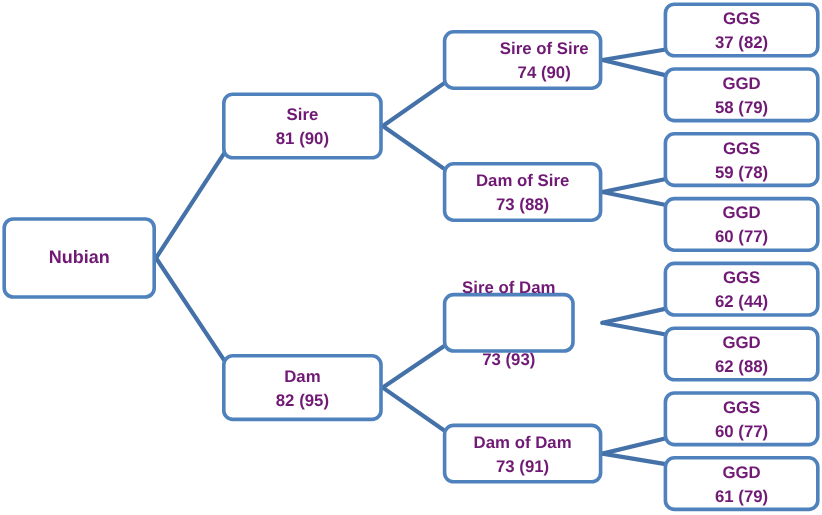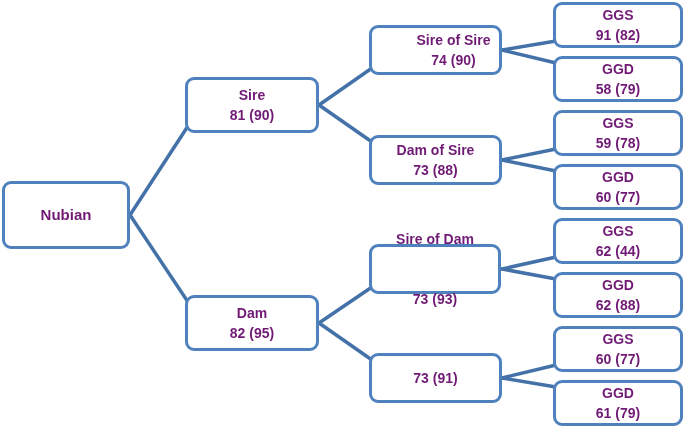--- a/index.html
+++ b/index.html
@@ -46,21 +46,21 @@
     line-height: 1.45;
   }
   .node-value:empty { display: none; }
 
   
   #n-root { left: 2px;   top: 181px; width: 128px; height: 68px; font-size: 15px; }
   #n-sire { left: 185px; top: 77px;  width: 134px; height: 56px; }
   #n-dam  { left: 185px; top: 295px; width: 134px; height: 56px; }
   #n-sos  { left: 369px; top: 25px;  width: 133px; height: 50px; padding-left: 36px; }
   #n-dos  { left: 369px; top: 135px; width: 133px; height: 50px; }
-  #n-sod  { left: 369px; top: 244px; width: 132px; height: 50px; gap: 40px; }
+  #n-sod  { left: 369px; top: 244px; width: 110px; height: 50px; gap: 40px; }
   #n-dod  { left: 369px; top: 353px; width: 133px; height: 50px; }
   #n-ggs1 { left: 553px; top: 2px;   width: 130px; height: 46px; }
   #n-ggd1 { left: 553px; top: 56px;  width: 130px; height: 46px; }
   #n-ggs2 { left: 553px; top: 110px; width: 130px; height: 46px; }
   #n-ggd2 { left: 553px; top: 164px; width: 130px; height: 46px; }
   #n-ggs3 { left: 553px; top: 218px; width: 130px; height: 46px; }
   #n-ggd3 { left: 553px; top: 272px; width: 130px; height: 46px; }
   #n-ggs4 { left: 553px; top: 326px; width: 130px; height: 46px; }
   #n-ggd4 { left: 553px; top: 380px; width: 130px; height: 46px; }
 </style>
@@ -110,26 +110,27 @@
     <div class="node-label">Dam of Sire</div>
     <div class="node-value">73 (88)</div>
   </div>
 
   <div class="node" id="n-sod">
     <div class="node-label">Sire of Dam</div>
     <div class="node-value">73 (93)</div>
   </div>
 
   <div class="node" id="n-dod">
+    <div class="node-label">Dam of Dam</div>
     <div class="node-value">73 (91)</div>
   </div>
 
   <div class="node" id="n-ggs1">
     <div class="node-label">GGS</div>
-    <div class="node-value">91 (82)</div>
+    <div class="node-value">37 (82)</div>
   </div>
 
   <div class="node" id="n-ggd1">
     <div class="node-label">GGD</div>
     <div class="node-value">58 (79)</div>
   </div>
 
   <div class="node" id="n-ggs2">
     <div class="node-label">GGS</div>
     <div class="node-value">59 (78)</div>

